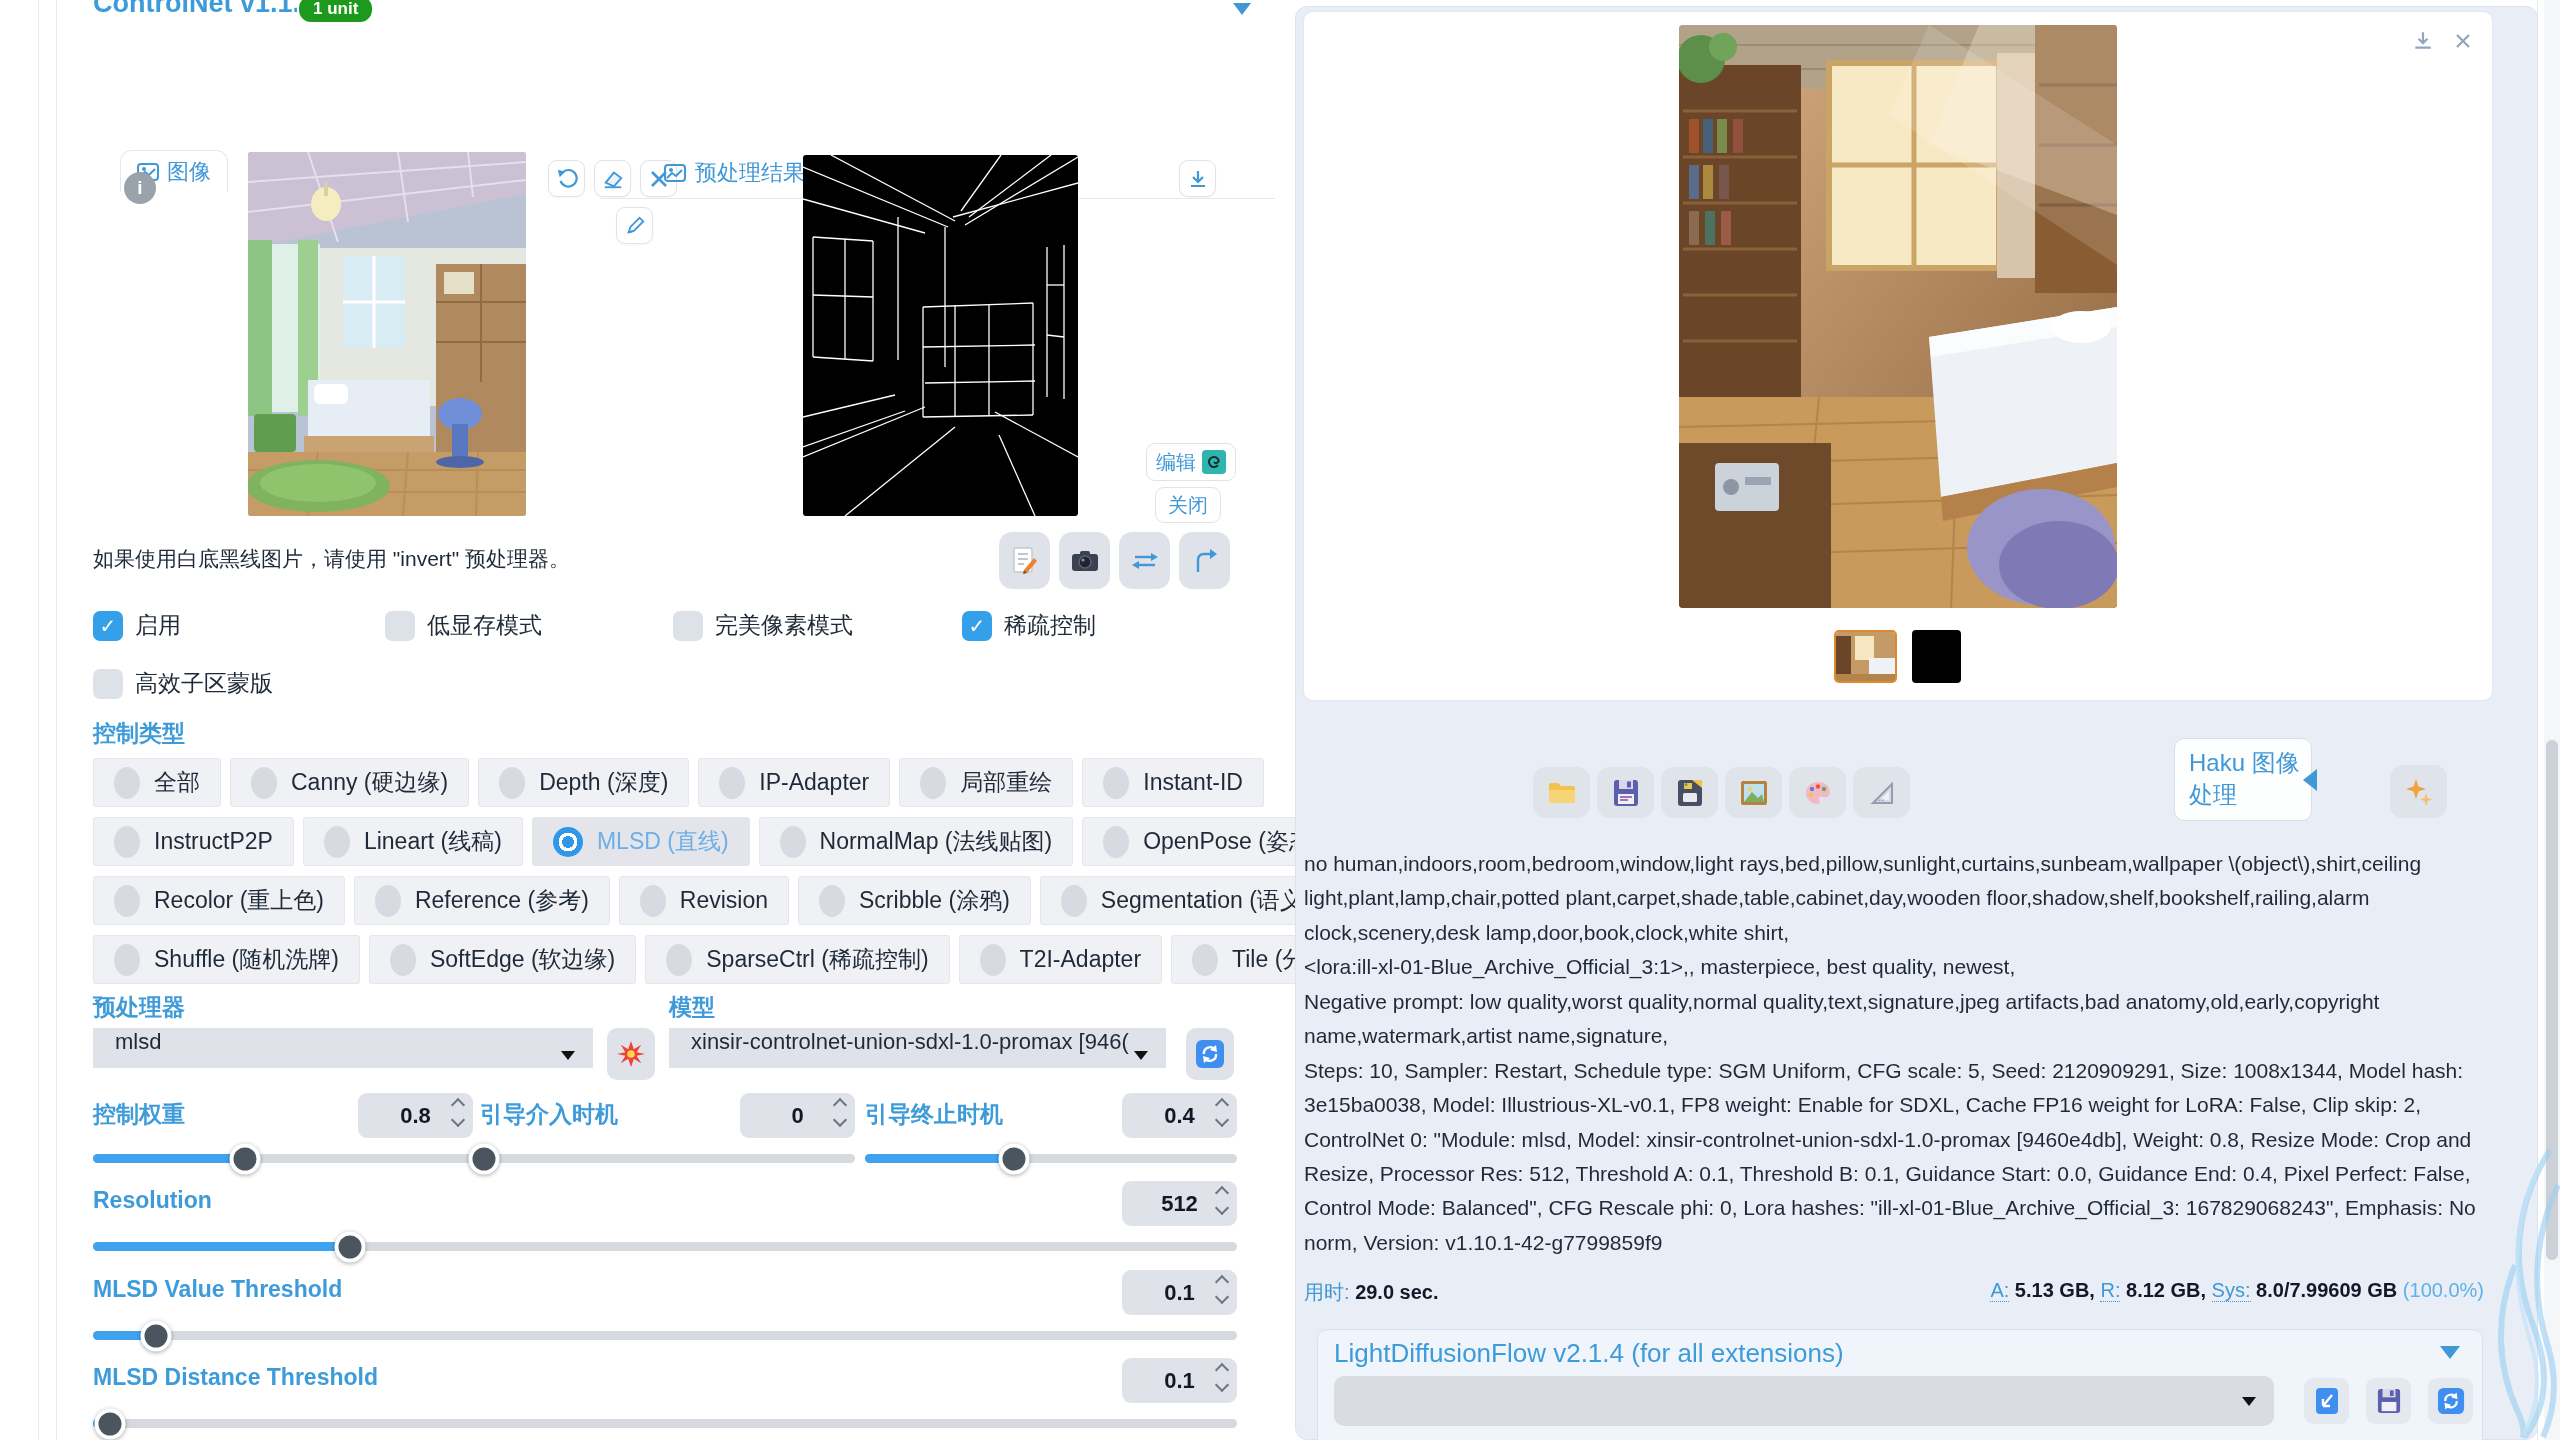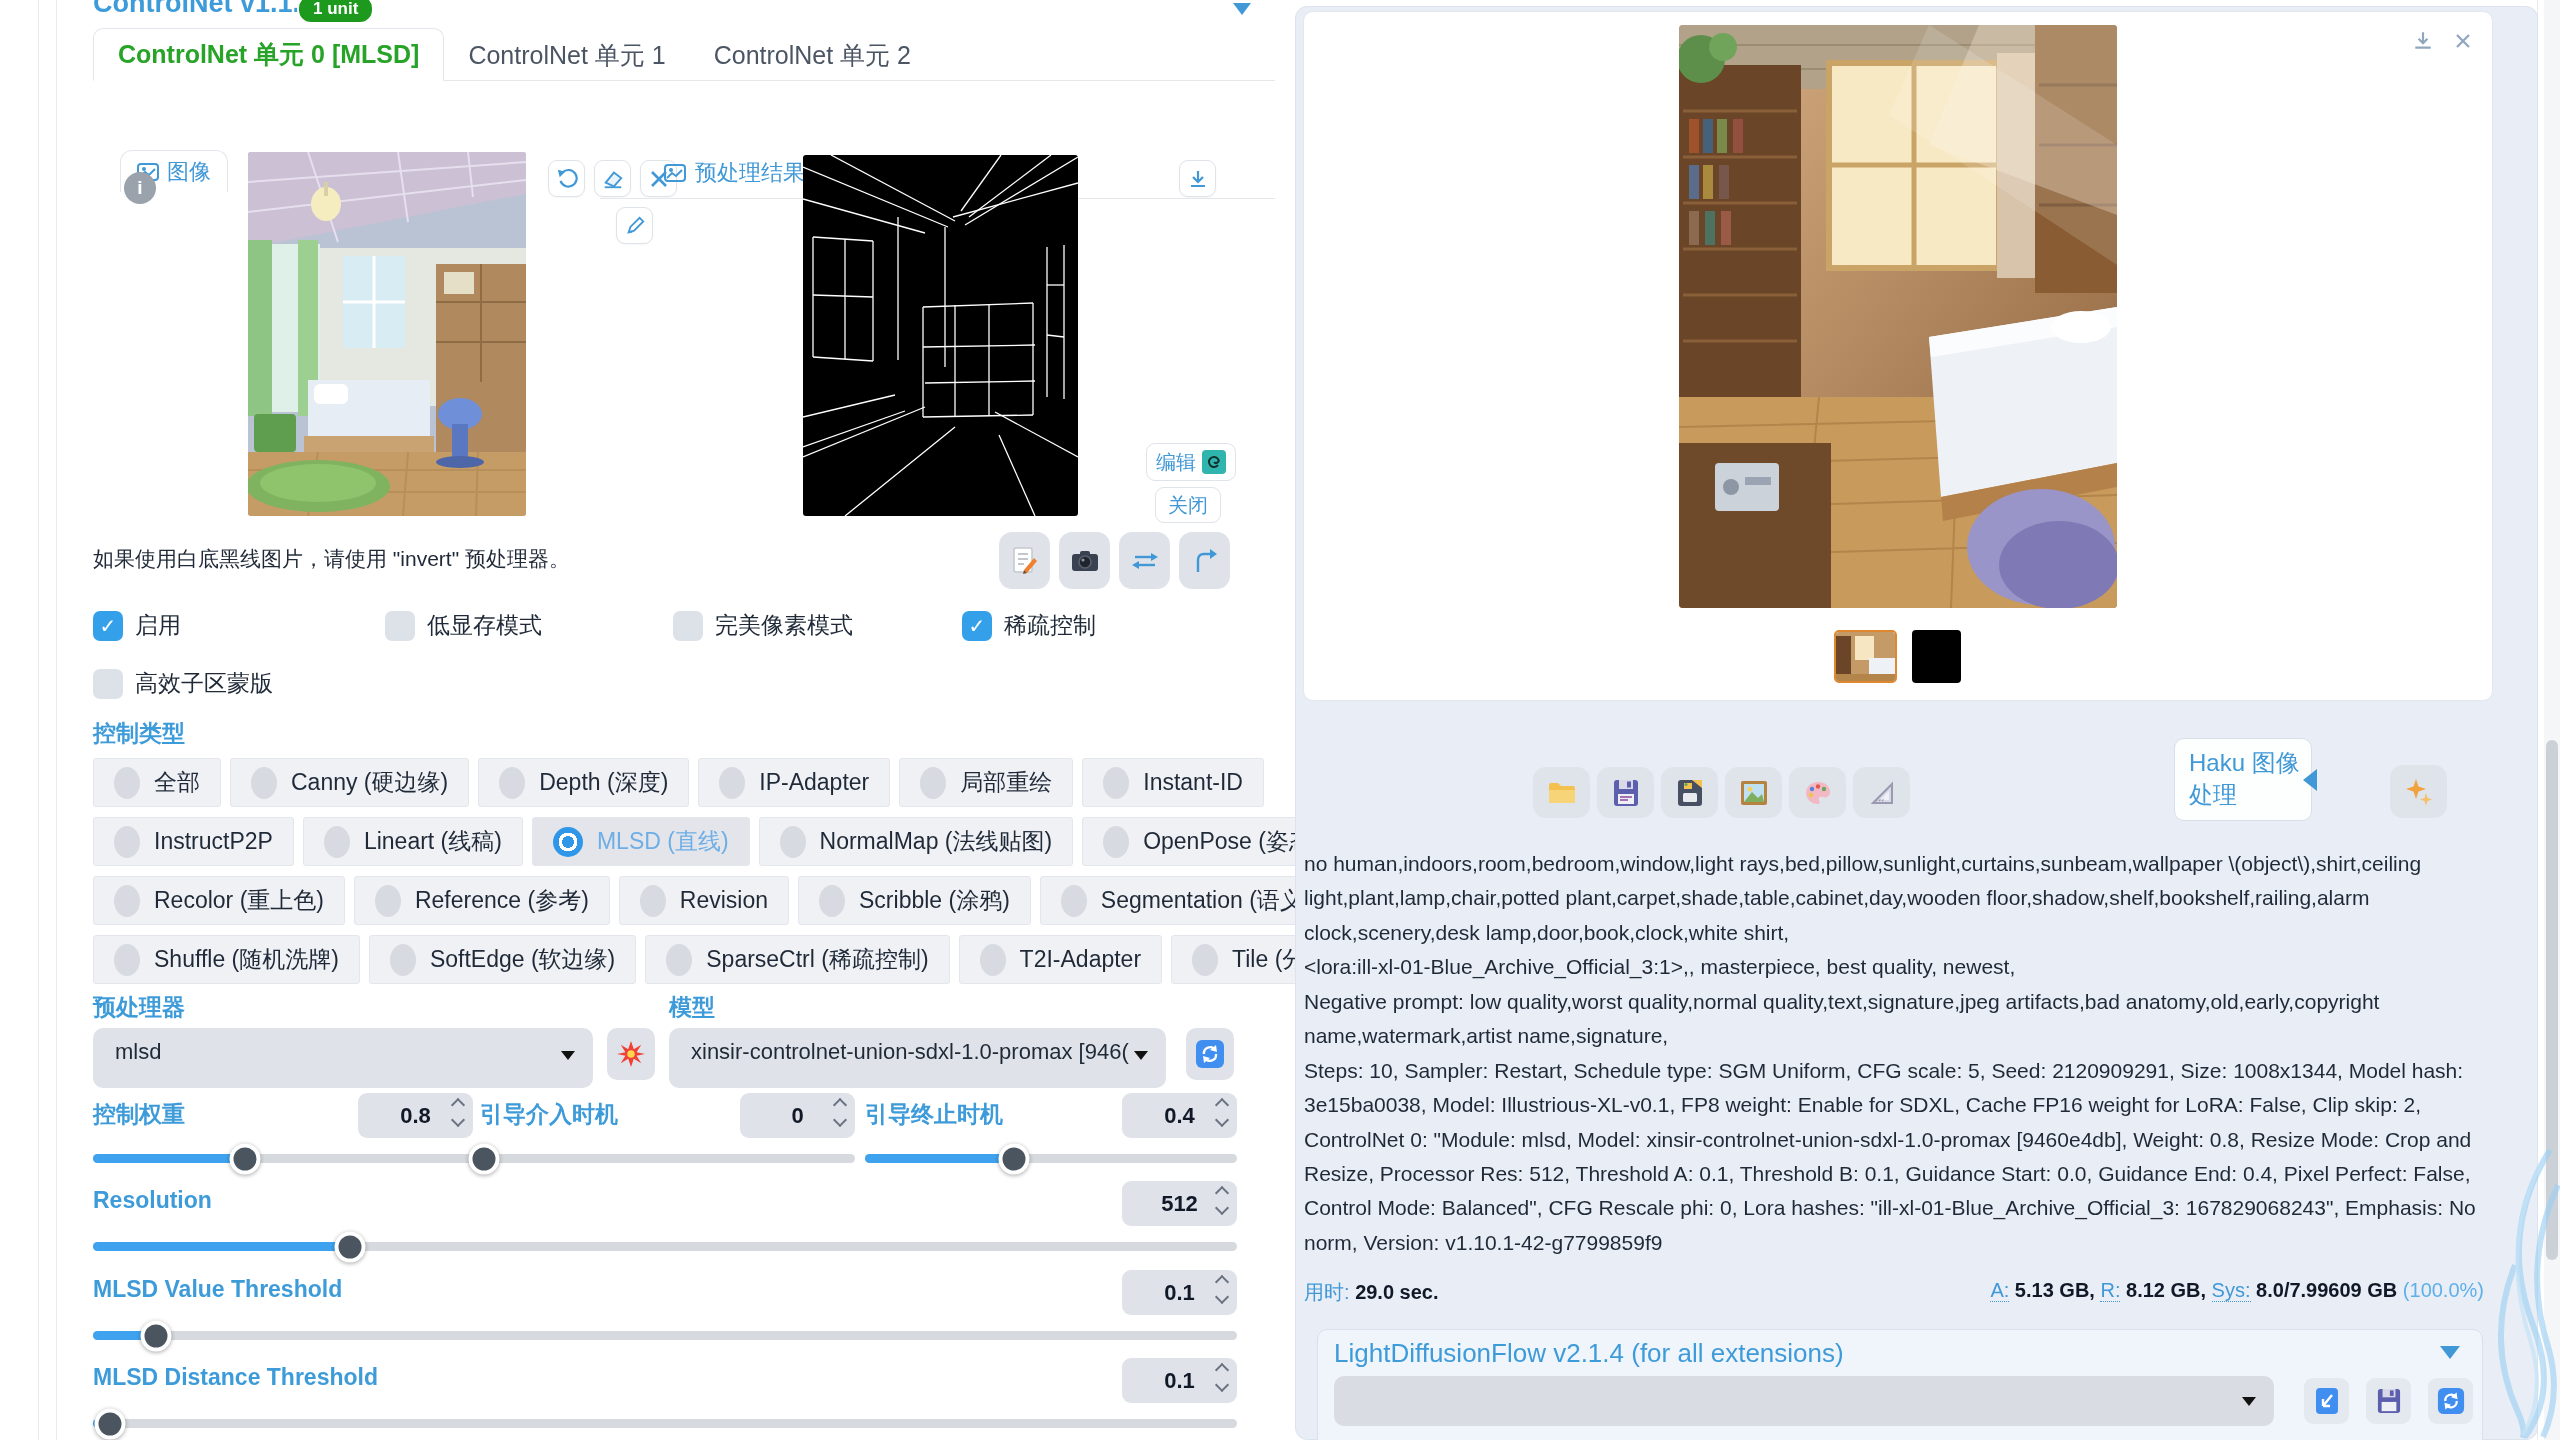--- a/index.html
+++ b/index.html
@@ -70,21 +70,21 @@
   .ct-opt { height:49px; display:flex; align-items:center; gap:14px; padding:0 20px; background:#eff1f5;
     border:1px solid #e3e6ec; border-radius:3px; font-size:23px; color:#1f2937; cursor:pointer; white-space:nowrap; }
   .ct-opt .radio { width:26px; height:32px; border-radius:50%; background:#d7dae0; }
   .ct-opt.sel { background:#e3e5ea; color:#6eaee6; }
   .ct-opt.sel .radio { width:30px; height:30px;
     background:radial-gradient(circle at 50% 50%, #2f96e8 0 6px, #fff 6px 9.5px, #2f96e8 9.5px); }
 
   
   #pp-label { left:93px; top:992px; }
   #model-label { left:669px; top:992px; }
-  .dropdown { position:absolute; top:1028px; height:60px; background:#dfe3e9; border-radius:10px;
+  .dropdown { position:absolute; top:1028px; height:40px; background:#dfe3e9; border-radius:0;
     display:flex; align-items:center; padding:0 44px 12px 22px; font-size:22px; color:#1f2937; cursor:pointer; overflow:hidden; white-space:nowrap; }
   .dd-arrow { position:absolute; right:18px; top:23px; width:0; height:0;
     border-left:7px solid transparent; border-right:7px solid transparent; border-top:9px solid #111; }
   #pp-dd { left:93px; width:500px; }
   #model-dd { left:669px; width:497px; }
   .sq-btn { position:absolute; top:1028px; width:48px; height:52px; background:#dfe3e9; border-radius:10px;
     display:flex; align-items:center; justify-content:center; cursor:pointer; }
   #burst-btn { left:607px; }
   #model-refresh { left:1186px; }
 
@@ -161,26 +161,20 @@
 <div class="page">
 
   <div class="vline" style="left:38px"></div>
   <div class="vline" style="left:56px"></div>
   <div class="vline" style="left:2537px"></div>
 
   <div class="cn-title">ControlNet v1.1.455</div>
   <div class="unit-badge">1 unit</div>
   <div class="cn-collapse"></div>
 
-  <div class="tabbar" id="main-tabs">
-    <div class="tline"></div>
-    <div class="tab active">ControlNet 单元 0 [MLSD]</div>
-    <div class="tab">ControlNet 单元 1</div>
-    <div class="tab">ControlNet 单元 2</div>
-  </div>
 
 
   <div class="img-tab">
     <svg width="22" height="18" viewBox="0 0 22 18">
       <rect x="1" y="1" width="20" height="16" rx="3" fill="none" stroke="#4098d7" stroke-width="2"></rect>
       <circle cx="7" cy="6" r="2" fill="#4098d7"></circle>
       <path d="M3,14 L8,9 L12,12 L18,6" fill="none" stroke="#4098d7" stroke-width="2"></path>
     </svg>
     <span>图像</span>
   </div>

